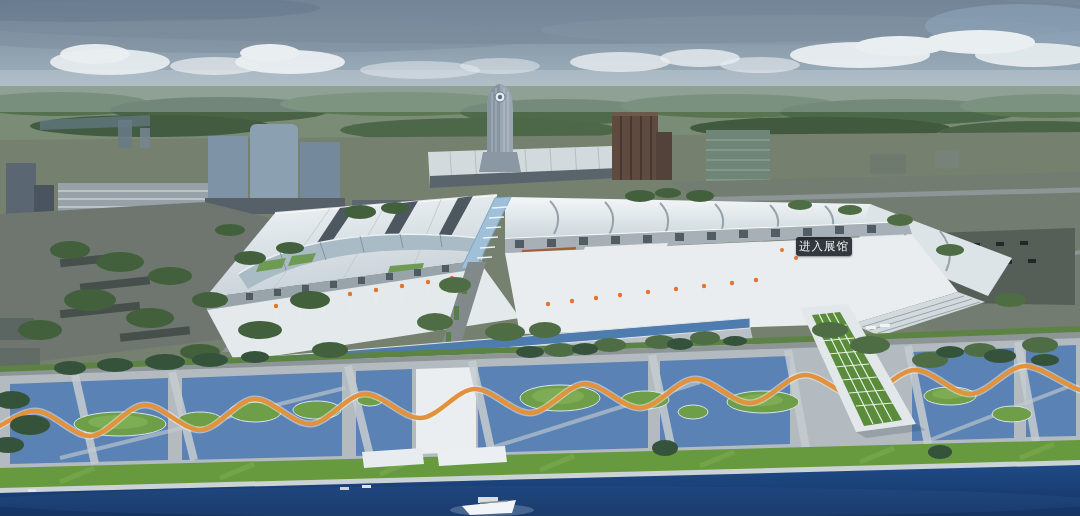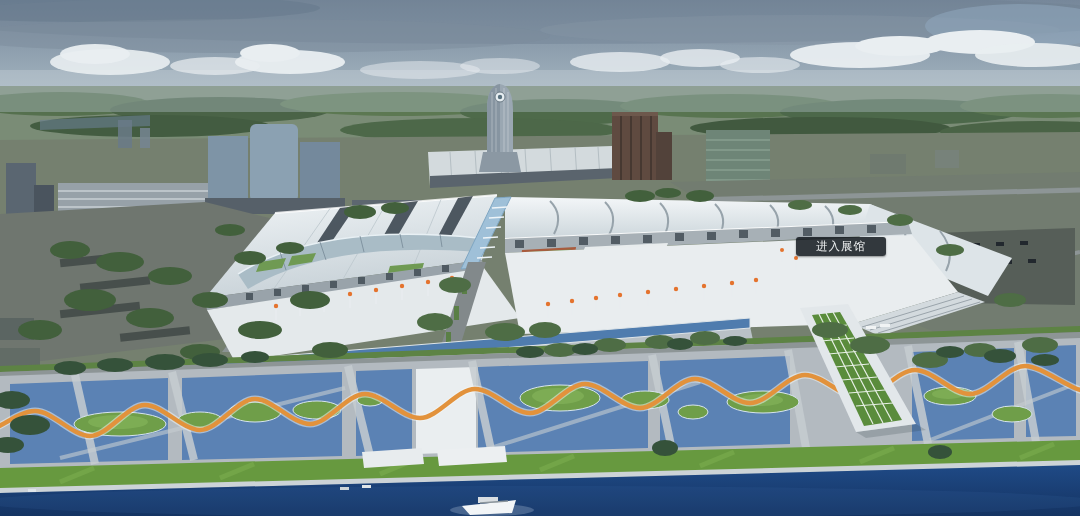--- a/index.html
+++ b/index.html
@@ -1,20 +1,20 @@
 <!DOCTYPE html>
 <html><head>
 <meta charset="utf-8">
 <style>
   html,body{margin:0;padding:0;background:#222;}
   .stage{position:relative;width:1080px;height:516px;overflow:hidden;
          font-family:"Liberation Sans",sans-serif;}
   .stage svg{position:absolute;left:0;top:0;}
   .hotspot{position:absolute;left:796px;top:237px;height:19px;line-height:19px;
-           padding:0 20px;background:rgba(18,24,29,0.85);border-radius:3px;
+           padding:0 3px;background:rgba(18,24,29,0.85);border-radius:3px;
            color:#f2f4f5;font-size:11.5px;letter-spacing:1px;cursor:pointer;
            box-shadow:0 1px 2px rgba(0,0,0,.4);}
 </style>
 </head>
 <body>
 
 <div class="stage">
 <svg width="1080" height="516" viewBox="0 0 1080 516">
   <defs>
     <linearGradient id="skyG" x1="0" y1="0" x2="0" y2="1">

